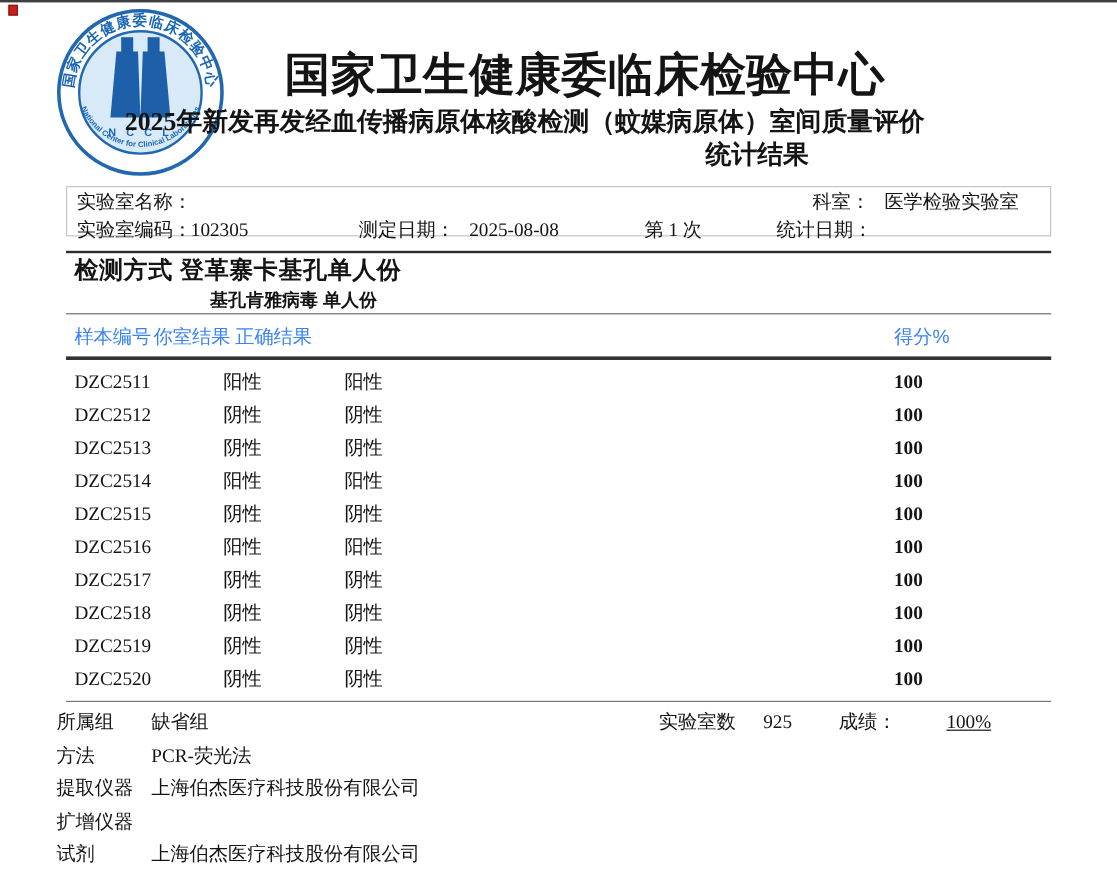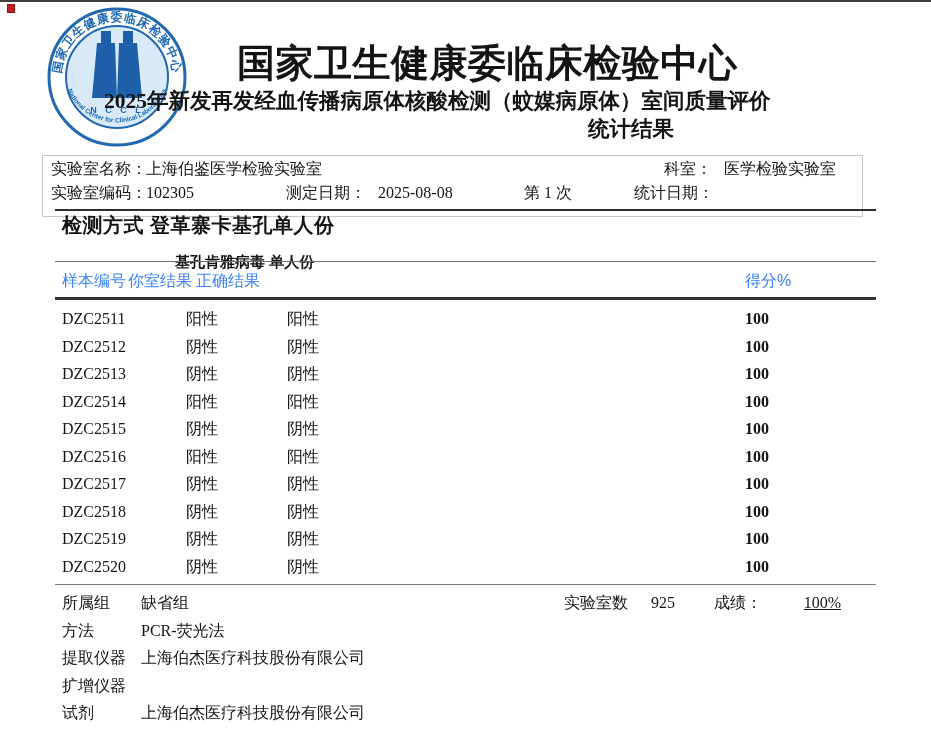--- a/index.html
+++ b/index.html
@@ -11,47 +11,47 @@
   .abs{position:absolute;}
   
   .top-bar{left:0;top:0;width:931px;height:2px;background:#3e3e3e;}
   .red-marker{left:7px;top:4px;width:8px;height:9px;background:#c4201d;border:1px solid #8e1512;box-sizing:border-box;}
   
   .logo{left:47px;top:7px;width:140px;height:140px;}
   .doc-title{left:237px;top:44px;font-size:38px;font-weight:700;letter-spacing:.5px;white-space:nowrap;line-height:1.05;}
   .doc-sub1{left:104px;top:90px;font-size:21.5px;font-weight:700;white-space:nowrap;line-height:1.1;}
   .doc-sub2{left:588px;top:118px;font-size:21.5px;font-weight:700;white-space:nowrap;line-height:1.1;}
   
-  .info-box{left:42px;top:155px;width:821px;height:62px;border:1px solid #c6c6c6;box-sizing:border-box;background:#fff;}
+  .info-box{left:55px;top:155px;width:821px;height:42px;border:1px solid #c6c6c6;box-sizing:border-box;background:#fff;}
   .info-box span{position:absolute;font-size:16px;white-space:nowrap;line-height:20px;}
   .ib-r1{top:3px;} .ib-r2{top:27px;}
   
   .rule{left:55px;width:821px;height:0;}
   .rule-a{top:209px;border-top:2px solid #2e2e2e;}
   .rule-b{top:261px;border-top:1px solid #6f6f6f;}
   .rule-c{top:297px;border-top:3px solid #333333;}
   .rule-d{top:584px;border-top:1px solid #7a7a7a;}
   
   .sec-head{left:62px;top:212px;font-size:20px;font-weight:700;white-space:nowrap;
             font-family:"Liberation Sans","DejaVu Sans",sans-serif;letter-spacing:.5px;}
   .sec-sub{left:175px;top:241px;font-size:15px;font-weight:700;white-space:nowrap;
-           font-family:"Liberation Sans","DejaVu Sans",sans-serif;margin-top:12px;}
+           font-family:"Liberation Sans","DejaVu Sans",sans-serif;}
   
   .thead{left:55px;top:271px;width:821px;height:22px;font-family:"Liberation Sans","DejaVu Sans",sans-serif;}
   .thead span{position:absolute;font-size:16px;white-space:nowrap;color:#3b82f6;}
   .th1{left:7px;} .th2{left:73px;} .th3{left:141px;}
   .th4{left:690px;width:100px;}
   
   .tbody{left:55px;top:305px;width:821px;height:275px;}
   .trow{position:absolute;left:0;width:821px;height:27px;}
   .trow span{position:absolute;font-size:16px;line-height:27px;white-space:nowrap;}
   .c1{left:7px;} .c2{left:131px;} .c3{left:232px;}
   .c4{left:690px;width:80px;text-align:left;font-weight:bold;}
   
-  .fbody{left:54px;top:589px;width:821px;height:140px;}
+  .fbody{left:39px;top:589px;width:821px;height:140px;}
   .frow{position:absolute;left:0;width:821px;height:27px;}
   .frow span{position:absolute;font-size:16px;line-height:27px;white-space:nowrap;}
   .fl{left:8px;} .fv{left:87px;}
   .f-count-l{left:510px;} .f-count-v{left:597px;}
   .f-score-l{left:660px;} .f-score-v{left:712px;width:75px;text-align:right;text-decoration:underline;}
 </style>
 </head>
 <body>
 
 <div class="abs top-bar"></div>
@@ -76,21 +76,20 @@
   </g>
   <text x="70" y="106" text-anchor="middle" font-size="9" font-weight="bold" fill="#1b67b5" letter-spacing="3" font-family="Liberation Sans, DejaVu Sans, sans-serif">N C C L</text>
 </svg>
 
 <div class="abs doc-title">国家卫生健康委临床检验中心</div>
 <div class="abs doc-sub1">2025年新发再发经血传播病原体核酸检测（蚊媒病原体）室间质量评价</div>
 <div class="abs doc-sub2">统计结果</div>
 
 <div class="abs info-box">
   <span class="ib-r1" style="left:8px">实验室名称：</span>
-  <span class="ib-r1" style="left:103px">上海伯鉴医学检验实验室</span>
   <span class="ib-r1" style="left:621px">科室：</span>
   <span class="ib-r1" style="left:681px">医学检验实验室</span>
   <span class="ib-r2" style="left:8px">实验室编码：</span>
   <span class="ib-r2" style="left:103px">102305</span>
   <span class="ib-r2" style="left:243px">测定日期：</span>
   <span class="ib-r2" style="left:335px">2025-08-08</span>
   <span class="ib-r2" style="left:481px">第 1 次</span>
   <span class="ib-r2" style="left:591px">统计日期：</span>
   <span class="ib-r2" style="left:681px"></span>
 </div>

